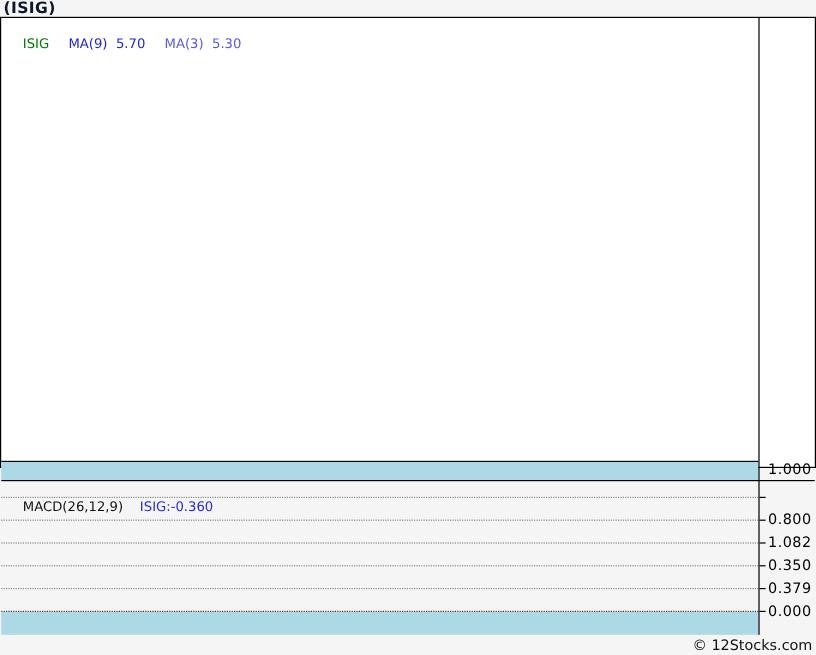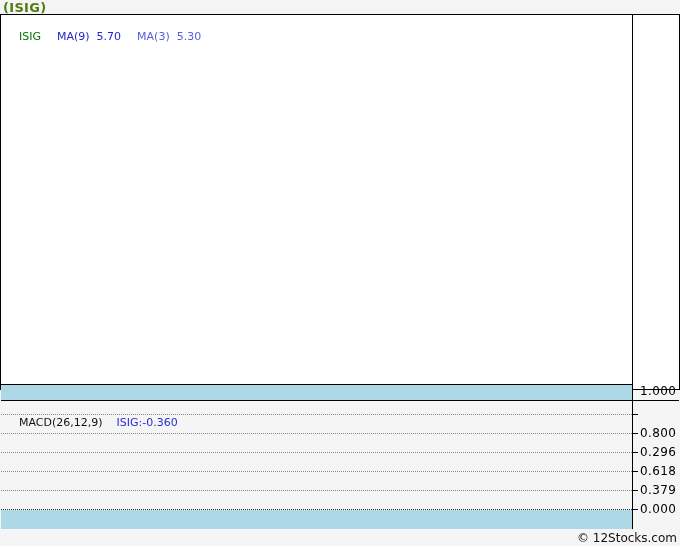--- a/index.html
+++ b/index.html
@@ -5,21 +5,21 @@
   html, body { margin: 0; padding: 0; }
   body {
     width: 680px; height: 546px;
     background: #f5f5f5;
     font-family: "DejaVu Sans", "Liberation Sans", sans-serif;
     position: relative;
     overflow: hidden;
   }
   .page-title {
     position: absolute; top: 0px; left: 3px;
-    font-size: 13px; font-weight: bold; color: #4d7c0f;
+    font-size: 13px; font-weight: bold; color: #0f172a;
     letter-spacing: 0.3px;
   }
   .chart-frame {
     position: absolute; top: 14px; left: 0;
     width: 680px; height: 376px;
     box-sizing: border-box;
     border: 1px solid #000;
     background: #ffffff;
   }
   
@@ -103,24 +103,24 @@
 
   <div class="axis-divider"></div>
 
   <div class="ytick-dash" style="top:399px"></div>
   <span class="ytick-label" style="top:376px">1.000</span>
 
   <div class="ytick-dash" style="top:418px"></div>
   <span class="ytick-label" style="top:418px">0.800</span>
 
   <div class="ytick-dash" style="top:437px"></div>
-  <span class="ytick-label" style="top:437px">0.296</span>
+  <span class="ytick-label" style="top:437px">1.082</span>
 
   <div class="ytick-dash" style="top:456px"></div>
-  <span class="ytick-label" style="top:456px">0.618</span>
+  <span class="ytick-label" style="top:456px">0.350</span>
 
   <div class="ytick-dash" style="top:475px"></div>
   <span class="ytick-label" style="top:475px">0.379</span>
 
   <div class="ytick-dash" style="top:494px"></div>
   <span class="ytick-label" style="top:494px">0.000</span>
 
 </div>
 
 <div class="copyright">© 12Stocks.com</div>

